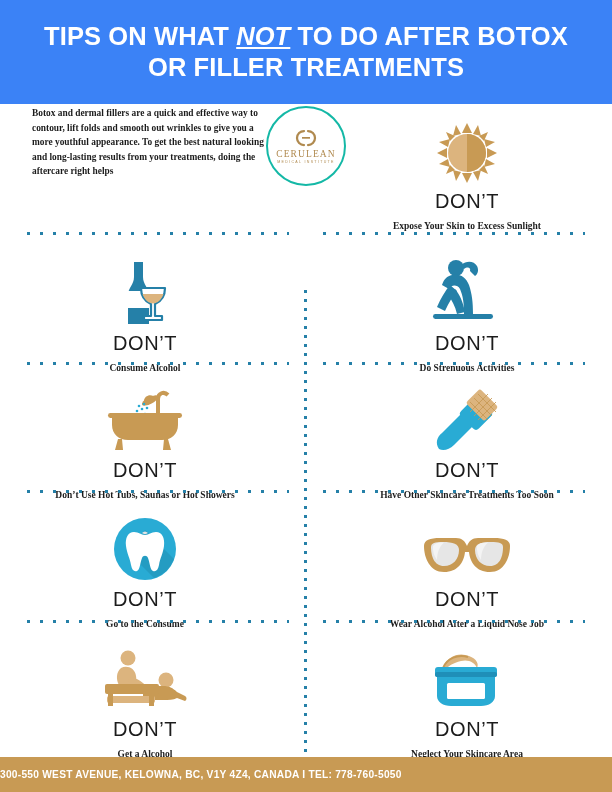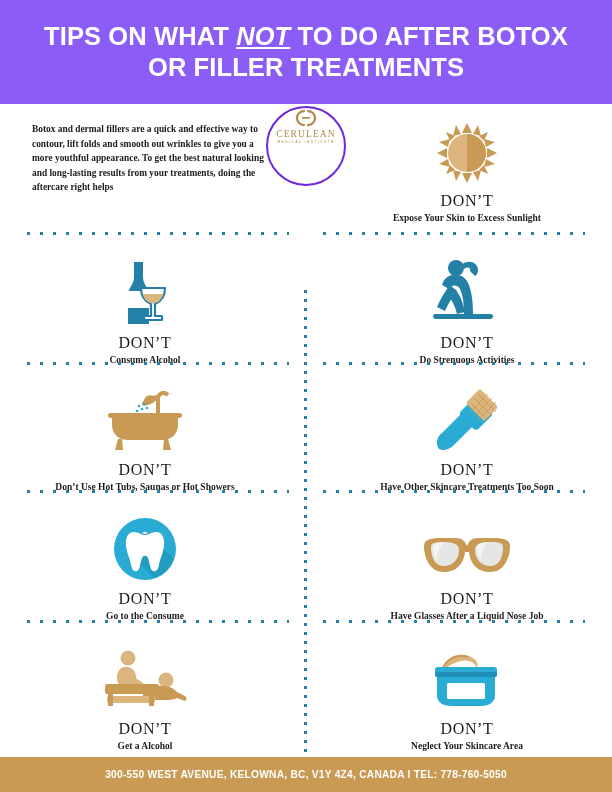--- a/index.html
+++ b/index.html
@@ -14,21 +14,21 @@
     font-family: "Liberation Serif", serif;
     overflow: hidden;
   }
 
   
   .header {
     position: absolute;
     left: 0; top: 0;
     width: 612px;
     height: 104px;
-    background: #8b5cf6;
+    background: #3b82f6;
     display: flex;
     align-items: center;
     justify-content: center;
     box-sizing: border-box;
     padding: 0 28px;
   }
   .header-title {
     color: #ffffff;
     font-family: "Liberation Sans", sans-serif;
     font-weight: bold;
@@ -46,25 +46,26 @@
 
   
   .logo-badge {
     position: absolute;
     left: 266px;
     top: 106px;
     width: 80px;
     height: 80px;
     border-radius: 50%;
     background: #ffffff;
-    border: 2px solid #6d28d9;
+    border: 2px solid #14b8a6;
     box-sizing: border-box;
     display: flex;
     flex-direction: column;
     align-items: center;
+    justify-content: center;
     z-index: 5;
   }
   .logo-mark {
     width: 34px;
     height: 20px;
     margin-bottom: 1px;
   }
   .logo-name {
     font-family: "Liberation Serif", serif;
     font-size: 9.5px;
@@ -117,42 +118,42 @@
   .cell.left  { padding: 0 38px 0 22px; }
   .cell.right { padding: 0 22px 0 38px; }
 
   .icon-wrap {
     height: 74px;
     display: flex;
     align-items: flex-end;
     justify-content: center;
   }
   .dont {
-    font-family: Liberation Serif, serif;
-    font-size: 16px;
+    font-family: Liberation Sans, sans-serif;
+    font-size: 20px;
     letter-spacing: 0.6px;
     color: #1c1c1c;
     margin-top: 6px;
     line-height: 22px;
   }
   .caption {
     font-family: "Liberation Serif", serif;
     font-weight: bold;
     font-size: 9.5px;
     color: #1c1c1c;
     text-align: center;
-    margin-top: 0;
+    margin-top: 8px;
     line-height: 12px;
   }
 
   
   .intro {
     position: absolute;
     left: 32px;
-    top: 122px;
+    top: 106px;
     width: 240px;
     font-family: "Liberation Serif", serif;
     font-weight: bold;
     font-size: 9.4px;
     line-height: 14.6px;
     color: #1c1c1c;
   }
 
   
   .hdots {
@@ -168,21 +169,21 @@
   
   .footer {
     position: absolute;
     left: 0;
     top: 757px;
     width: 612px;
     height: 35px;
     background: #c89a54;
     display: flex;
     align-items: center;
-    justify-content: center;
+    justify-content: flex-start;
   }
   .footer-text {
     color: #ffffff;
     font-family: "Liberation Sans", sans-serif;
     font-weight: bold;
     font-size: 10.2px;
     letter-spacing: 0.25px;
   }
 </style>
 </head>
@@ -345,21 +346,21 @@
       <div class="icon-wrap">
         <svg width="94" height="48" viewBox="0 0 94 48">
           <path d="M4 12 C4 6 10 4 20 4 L36 4 C42 4 45 7 47 12 C49 7 52 4 58 4 L74 4 C84 4 90 6 90 12 C90 24 84 38 70 38 C56 38 50 28 49 18 L45 18 C44 28 38 38 24 38 C10 38 4 24 4 12 Z" fill="#c89a54"></path>
           <path d="M11 13 C11 9 15 8 23 8 C33 8 39 10 39 16 C39 25 33 32 24 32 C14 32 11 22 11 13 Z" fill="#e6e6e6"></path>
           <path d="M83 13 C83 9 79 8 71 8 C61 8 55 10 55 16 C55 25 61 32 70 32 C80 32 83 22 83 13 Z" fill="#e6e6e6"></path>
           <path d="M13 12 C15 9 19 8 24 8.5 C20 12 17 18 17 26 C14 22 12.5 17 13 12 Z" fill="#f4f4f4"></path>
           <path d="M57 12 C59 9 63 8 68 8.5 C64 12 61 18 61 26 C58 22 56.5 17 57 12 Z" fill="#f4f4f4"></path>
         </svg>
       </div>
       <div class="dont">DON’T</div>
-      <div class="caption">Have Glasses After a Liquid Nose Job</div>
+      <div class="caption">Wear Alcohol After a Liquid Nose Job</div>
     </div>
   </div>
 
   <div class="hdots l" style="top:516px;"></div>
   <div class="hdots r" style="top:516px;"></div>
 
   <div class="row" style="top:534px;">
     <div class="cell left">
       <div class="icon-wrap">
         <svg width="96" height="62" viewBox="0 0 96 62">

